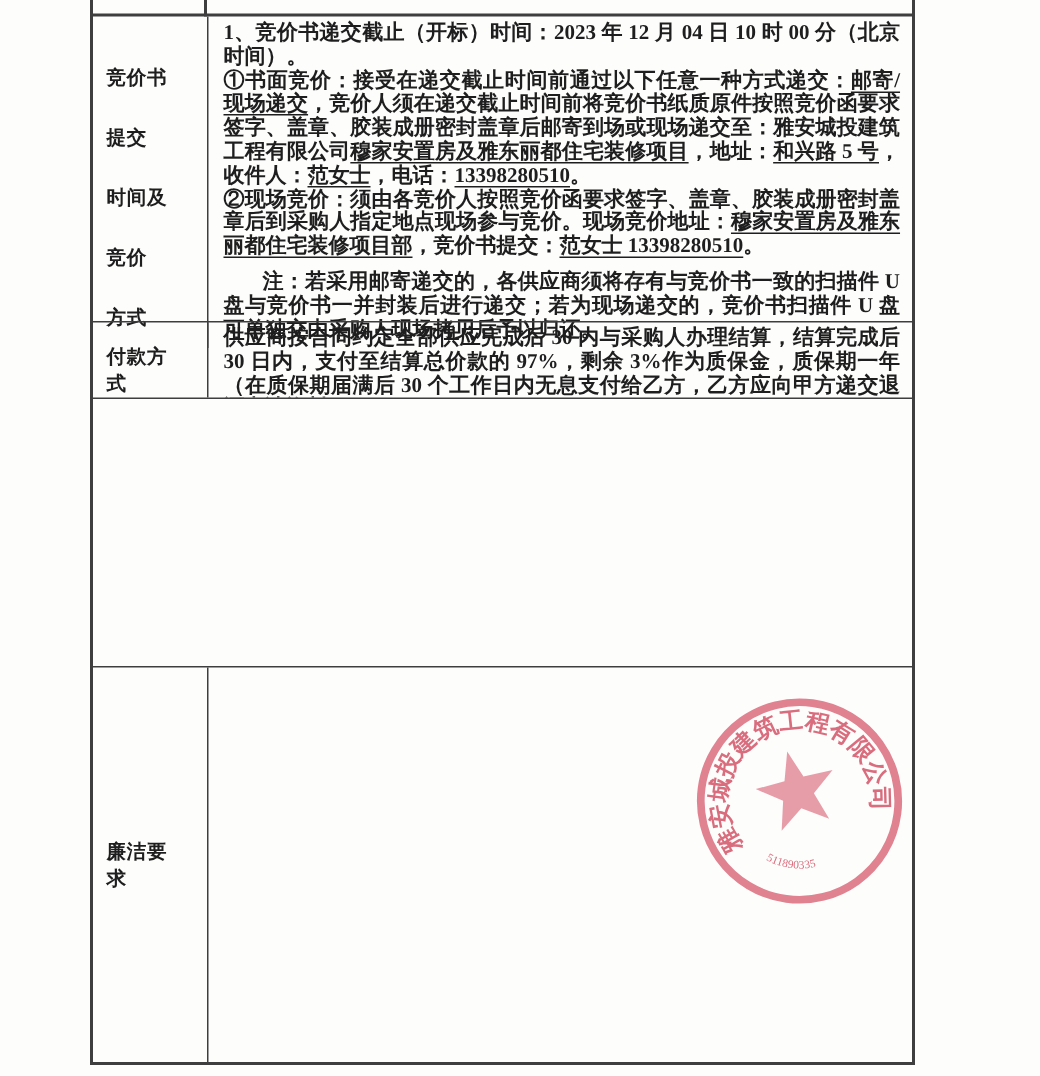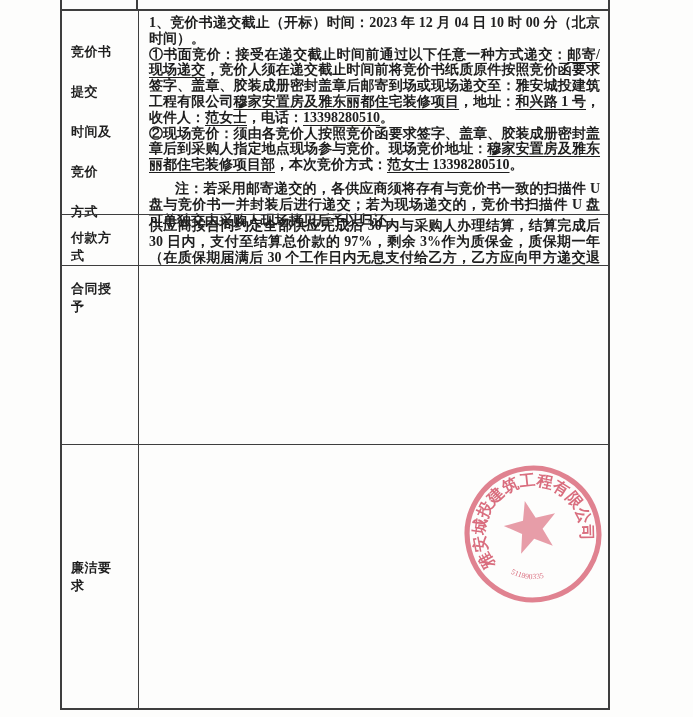--- a/index.html
+++ b/index.html
@@ -64,39 +64,36 @@
   <div class="doc-table">
 
     <div class="row row-1">
       <div class="cell-label">
         <div>竞价书提交</div>
         <div>时间及竞价</div>
         <div>方式</div>
       </div>
       <div class="cell-body">
           <p class="para"><span>1、竞价书递交截止（开标）时间：2023 年 12 月 04 日 10 时 00 分（北京时间）。</span></p>
-          <p class="para"><span>①书面竞价：接受在递交截止时间前通过以下任意一种方式递交：</span><span class="u">邮寄/现场递交</span><span>，竞价人须在递交截止时间前将竞价书纸质原件按照竞价函要求签字、盖章、胶装成册密封盖章后邮寄到场或现场递交至：雅安城投建筑工程有限公司</span><span class="u">穆家安置房及雅东丽都住宅装修项目</span><span>，地址：</span><span class="u">和兴路 1 号</span><span>，收件人：</span><span class="u">范女士</span><span>，电话：</span><span class="u">13398280510</span><span>。</span></p>
-          <p class="para"><span>②现场竞价：须由各竞价人按照竞价函要求签字、盖章、胶装成册密封盖章后到采购人指定地点现场参与竞价。现场竞价地址：</span><span class="u">穆家安置房及雅东丽都住宅装修项目部</span><span>，本次竞价方式：</span><span class="u">范女士 13398280510</span><span>。</span></p>
+          <p class="para"><span>①书面竞价：接受在递交截止时间前通过以下任意一种方式递交：</span><span class="u">邮寄/现场递交</span><span>，竞价人须在递交截止时间前将竞价书纸质原件按照竞价函要求签字、盖章、胶装成册密封盖章后邮寄到场或现场递交至：雅安城投建筑工程有限公司</span><span class="u">穆家安置房及雅东丽都住宅装修项目</span><span>，地址：</span><span class="u">和兴路 5 号</span><span>，收件人：</span><span class="u">范女士</span><span>，电话：</span><span class="u">13398280510</span><span>。</span></p>
+          <p class="para"><span>②现场竞价：须由各竞价人按照竞价函要求签字、盖章、胶装成册密封盖章后到采购人指定地点现场参与竞价。现场竞价地址：</span><span class="u">穆家安置房及雅东丽都住宅装修项目部</span><span>，竞价书提交：</span><span class="u">范女士 13398280510</span><span>。</span></p>
           <p class="para para-note"><span>注：若采用邮寄递交的，各供应商须将存有与竞价书一致的扫描件 U 盘与竞价书一并封装后进行递交；若为现场递交的，竞价书扫描件 U 盘可单独交由采购人现场拷贝后予以归还。</span></p>
         </div>
     </div>
 
     <div class="row row-2">
       <div class="cell-label">
         <div>付款方式</div>
       </div>
       <div class="cell-body">
           <p class="para"><span>供应商按合同约定全部供应完成后 30 内与采购人办理结算，结算完成后 30 日内，支付至结算总价款的 97%，剩余 3%作为质保金，质保期一年（在质保期届满后 30 个工作日内无息支付给乙方，乙方应向甲方递交退还申请资料）。</span></p>
         </div>
     </div>
 
     <div class="row row-3">
-      <div class="cell-label">
-        <div>合同授予</div>
-      </div>
     </div>
 
     <div class="row row-4">
       <div class="cell-label">
         <div>廉洁要求</div>
       </div>
       <div class="cell-body">
         </div>
     </div>
 

